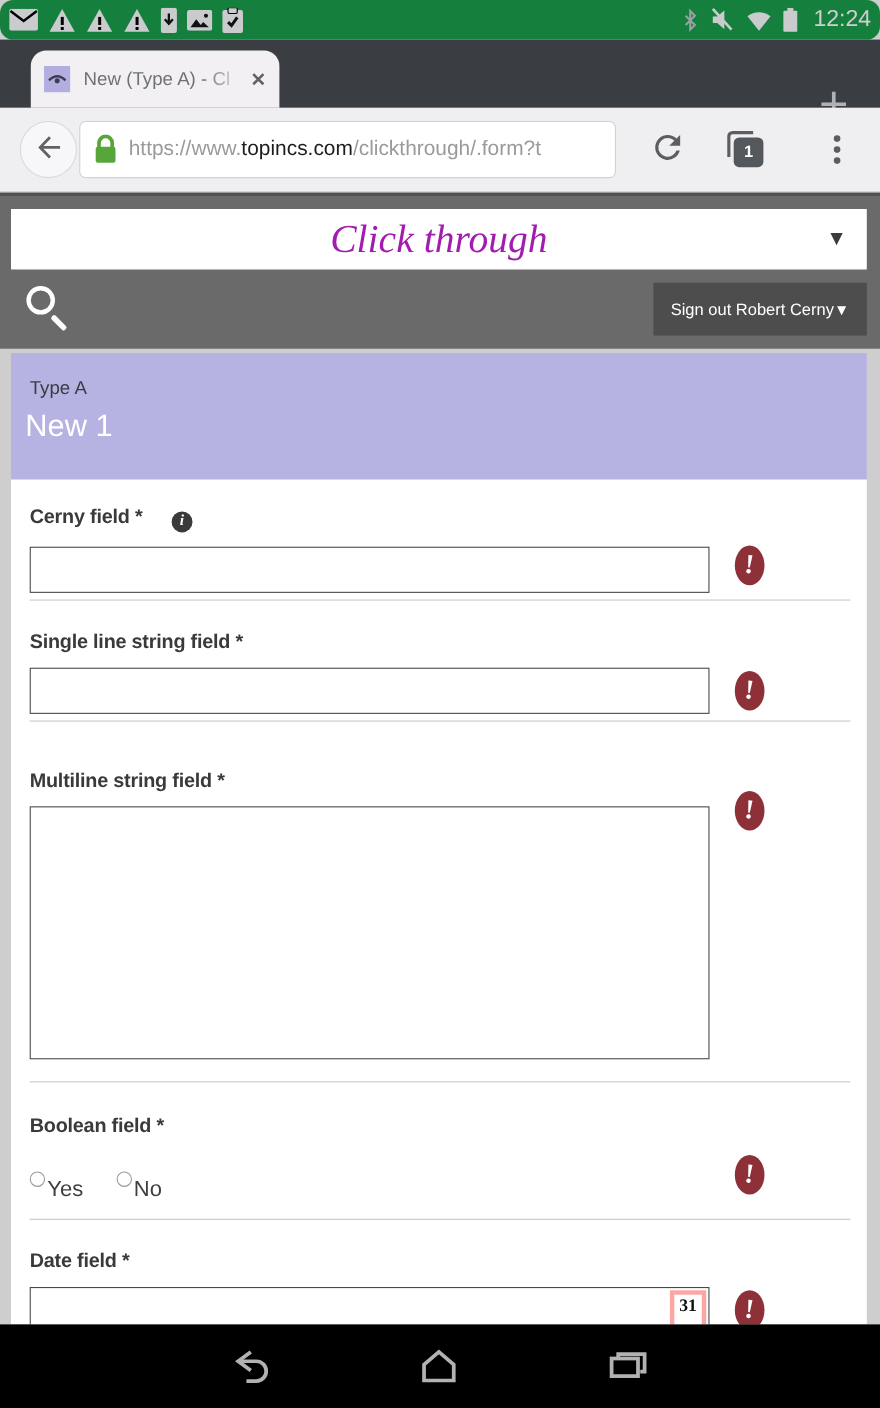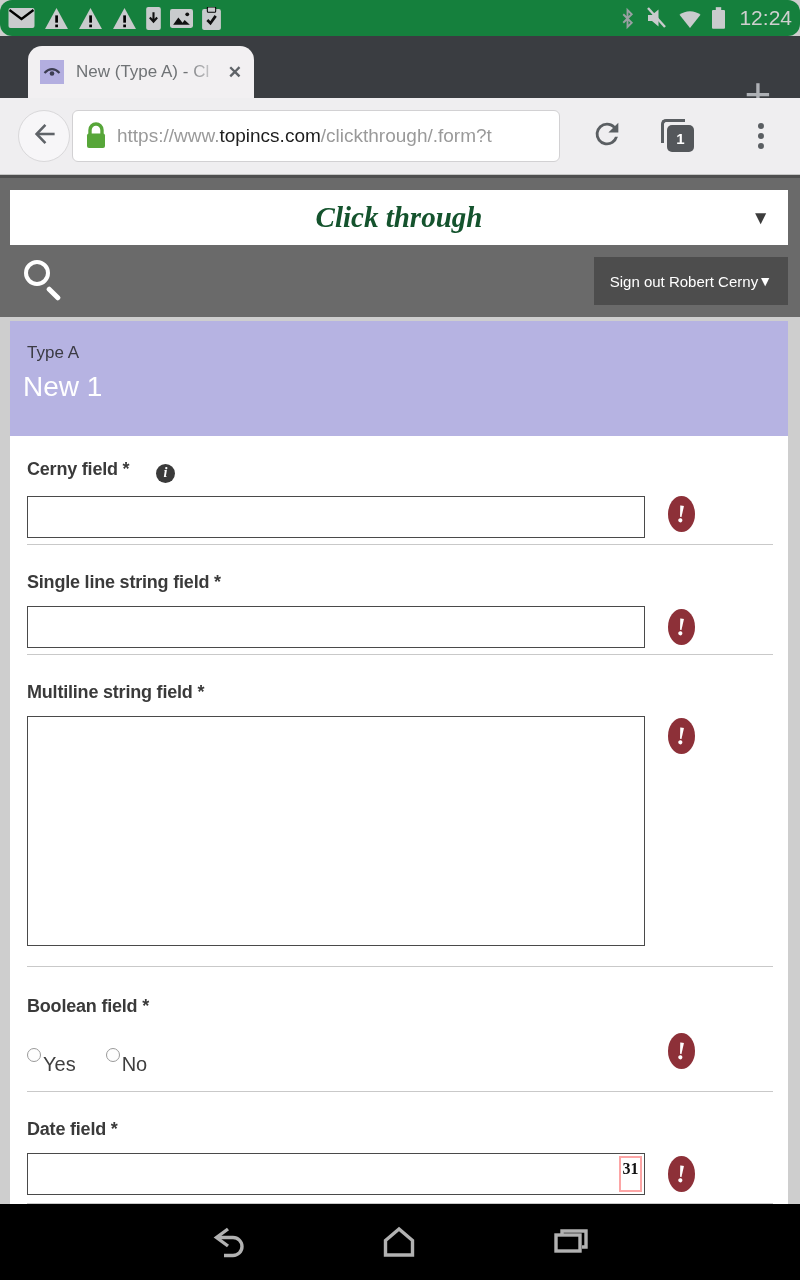--- a/index.html
+++ b/index.html
@@ -48,21 +48,21 @@
               display:flex; flex-direction:column; align-items:center; justify-content:center; gap:4px; }
   .menu-btn i { width:6px; height:6px; border-radius:50%; background:#5a5e62; }
 
   
   .webview { position:absolute; left:0; top:175px; width:800px; height:1029px; background:#cecece; overflow:hidden; }
 
   .site-header { position:absolute; left:0; top:0; width:800px; height:142px; background:#6a6a6a;
                  border-top:3px solid #4f4f4f; }
   .title-bar { position:absolute; left:10px; top:12px; width:778px; height:55px; background:#fff; }
   .site-title { display:block; text-align:center; line-height:55px; font-family:"Liberation Serif",serif;
-                font-style:italic; font-weight:bold; font-size:29px; color:#14532d; }
+                font-style:italic; font-weight:normal; font-size:36px; color:#a21caf; }
   .title-caret { position:absolute; right:18px; top:0; line-height:55px; font-size:19px; color:#3c3c3c; font-style:normal; }
 
   .search-btn { position:absolute; left:22px; top:80px; width:46px; height:46px; }
   .search-glass { position:absolute; left:2px; top:2px; width:26px; height:26px;
                   border:4px solid #fff; border-radius:50%; }
   .search-handle { position:absolute; left:29px; top:27px; width:5px; height:17px; background:#fff;
                    transform:rotate(-45deg); border-radius:2px; }
 
   .signout-btn { position:absolute; right:12px; top:79px; height:48px; background:#4d4d4d;
                  display:flex; align-items:center; padding:0 16px; gap:0; }
@@ -84,33 +84,33 @@
                 margin-top:13px; font-size:18px; padding:0 10px; outline:none; border-radius:0; }
   .textarea-input { display:block; width:618px; height:230px; border:1px solid #4a4a4a; background:#fff;
                     margin-top:13px; font-size:18px; padding:8px 10px; outline:none; resize:none; border-radius:0; }
   .err { position:absolute; left:641px; width:27px; height:36px; border-radius:50%; background:#8d3038;
          color:#fff; font-family:"Liberation Serif",serif; font-weight:bold; font-size:25px;
          display:flex; align-items:center; justify-content:center; }
   .err span { transform:rotate(7deg); }
 
   .fg1 { padding:22px 0 6px 0; } .fg1 .err { top:60px; }
   .fg2 { padding:26px 0 6px 0; } .fg2 .err { top:64px; }
-  .fg3 { padding:26px 0 20px 0; } .fg3 .err { top:63px; }
+  .fg3 { padding:42px 0 20px 0; } .fg3 .err { top:63px; }
   .fg4 { padding:28px 0 16px 0; } .fg4 .err { top:66px; }
   .fg5 { padding:26px 0 8px 0; } .fg5 .err { top:64px; }
 
   .radio-row { margin-top:30px; height:28px; display:flex; align-items:flex-end; gap:30px; }
   .radio-opt { display:flex; align-items:flex-end; }
   .radio-circle { width:14px; height:14px; border:1px solid #9a9a9a; border-radius:50%; background:#fefefe;
                   position:relative; top:-13px; margin-right:2px; }
   .radio-label { font-size:20px; color:#3f3f3f; line-height:22px; }
 
   .date-wrap { position:relative; width:618px; height:42px; margin-top:13px; }
   .date-wrap .text-input { margin-top:0; width:100%; height:100%; padding-right:48px; }
-  .cal-btn { position:absolute; right:3px; top:3px; width:23px; height:36px; border:2px solid #fca5a5;
+  .cal-btn { position:absolute; right:3px; top:3px; width:33px; height:36px; border:4px solid #fca5a5;
              background:#fff; }
   .cal-top { height:7px; background:#2f2f2f; }
   .cal-day { display:flex; align-items:center; justify-content:center; height:22px;
              font-family:"Liberation Serif",serif; font-weight:bold; font-size:16px; color:#111; }
 
   
   .nav-bar { position:absolute; left:0; top:1204px; width:800px; height:76px; background:#000; }
   .nav-btn { position:absolute; top:17px; width:42px; height:42px; display:flex; align-items:center; justify-content:center; }
   .nav-back { left:205px; } .nav-home { left:378px; } .nav-recents { left:550px; }
 </style>

